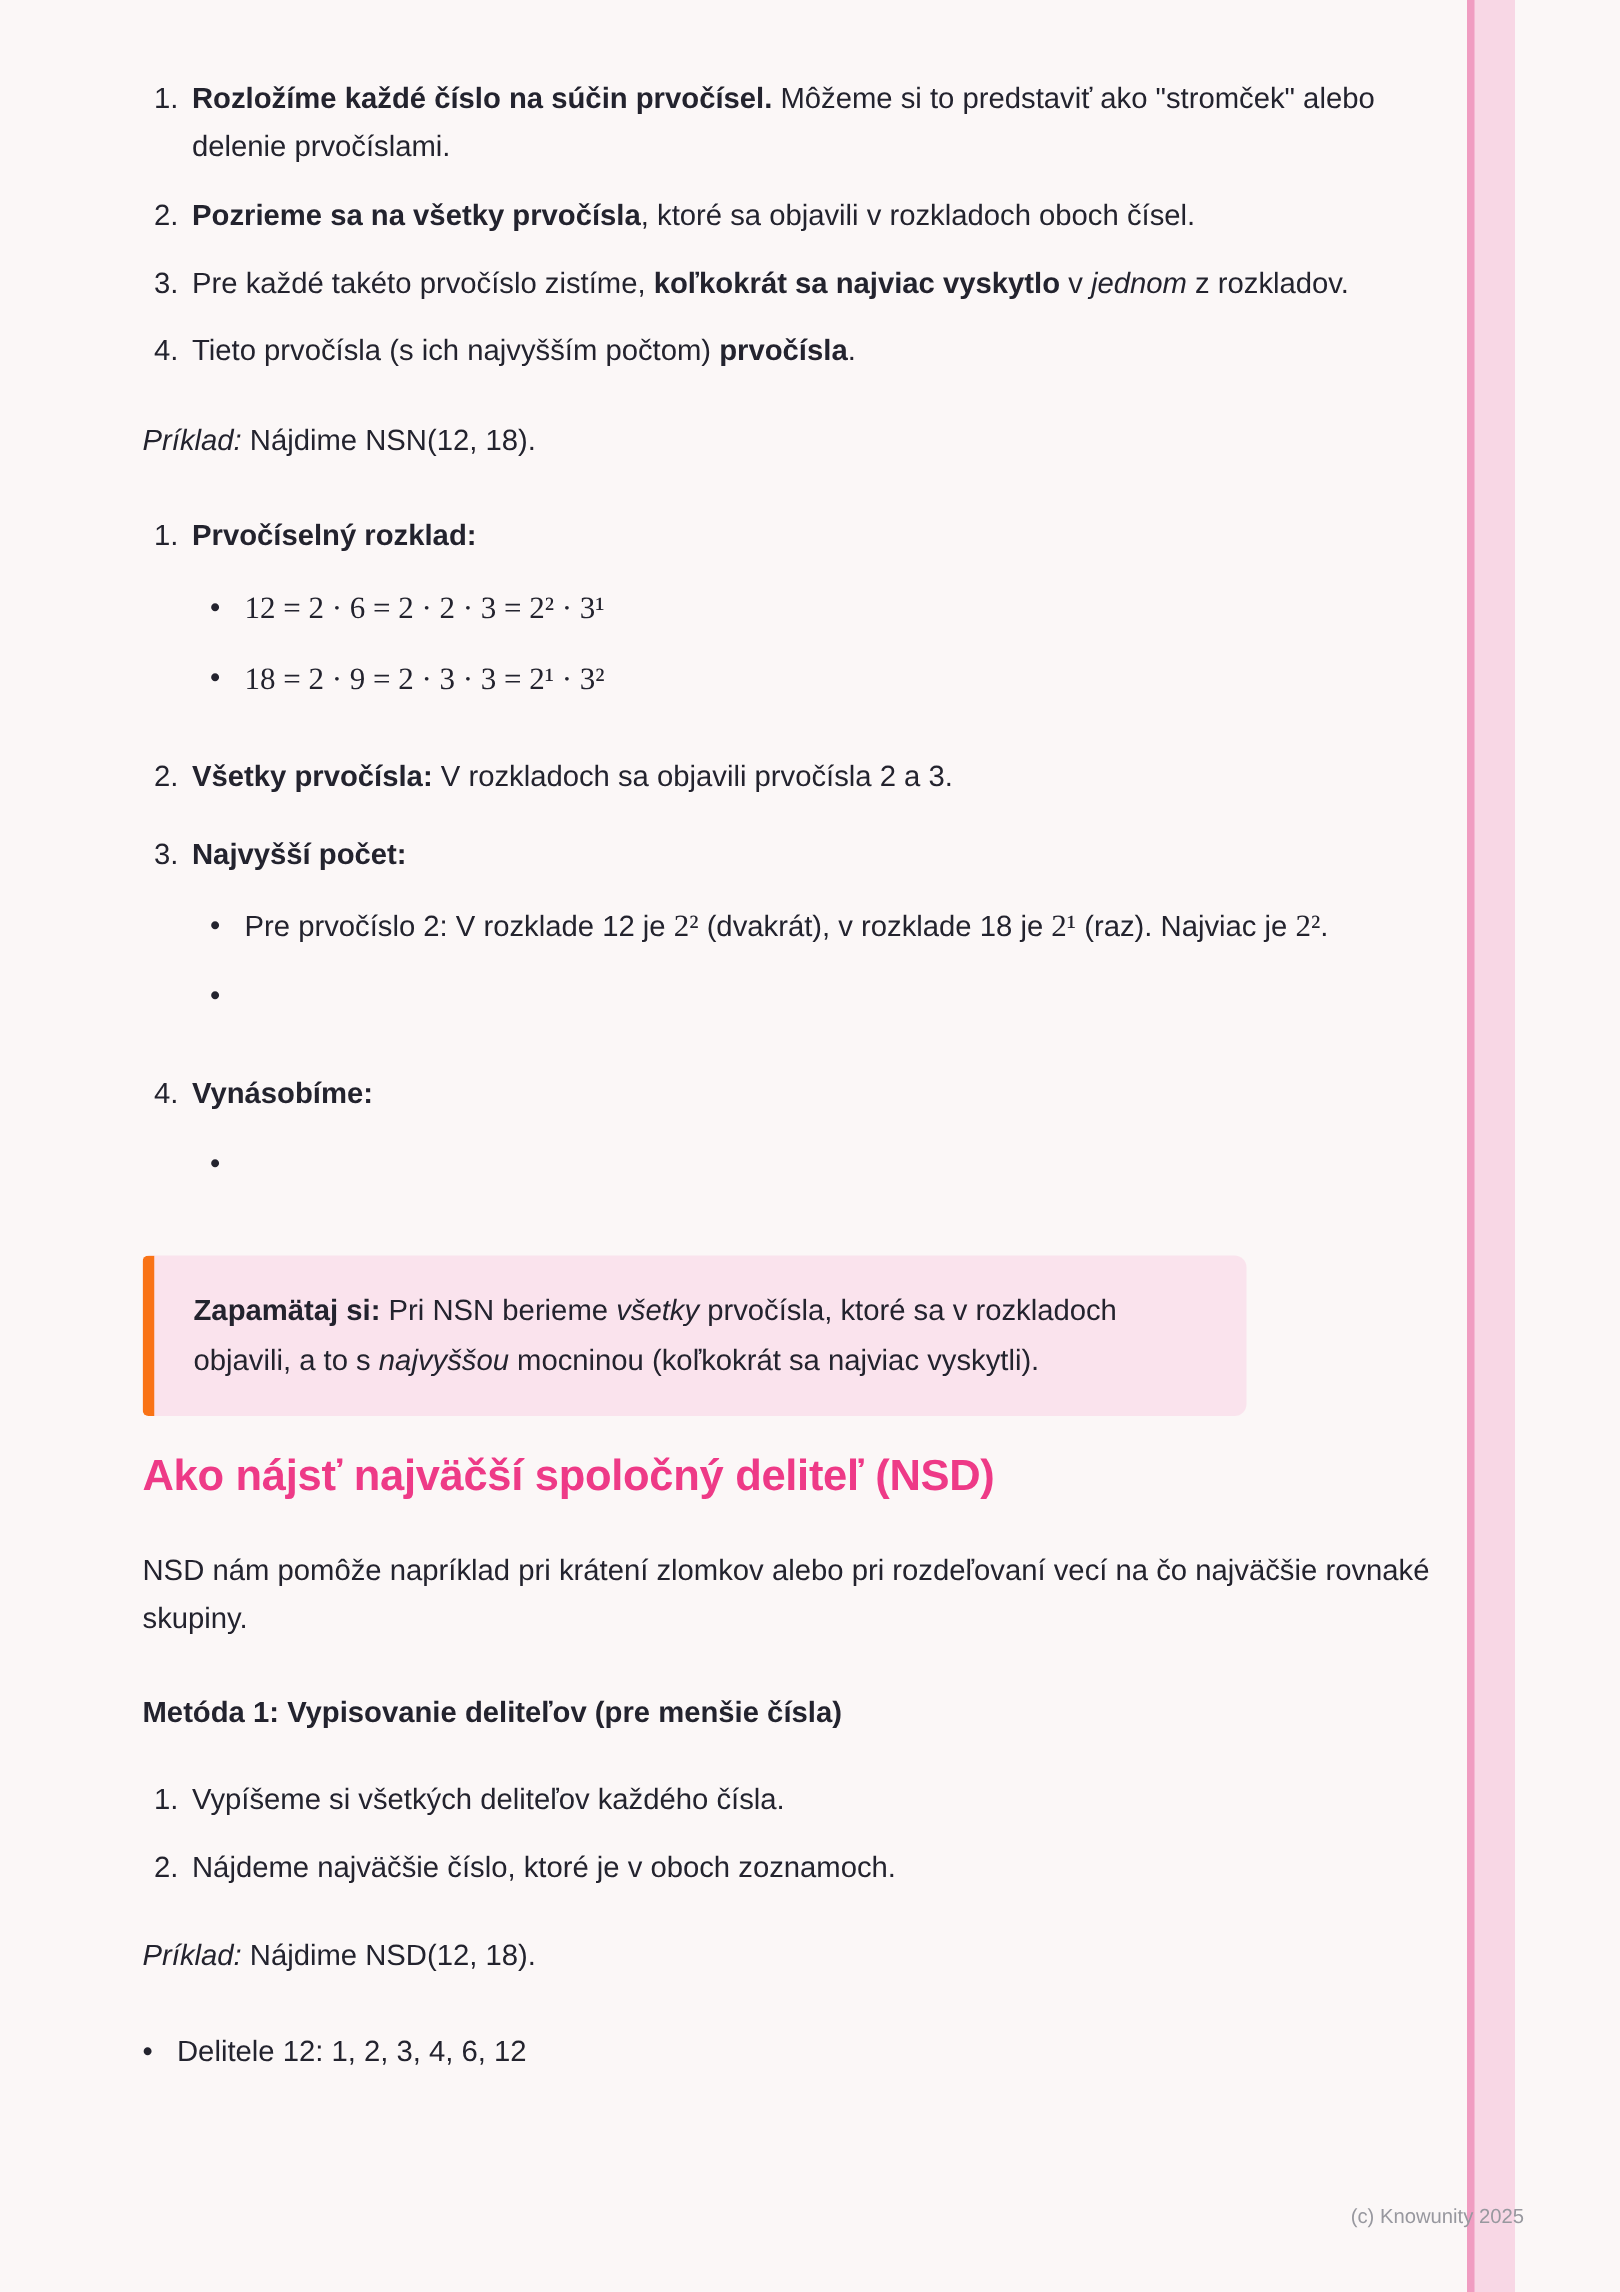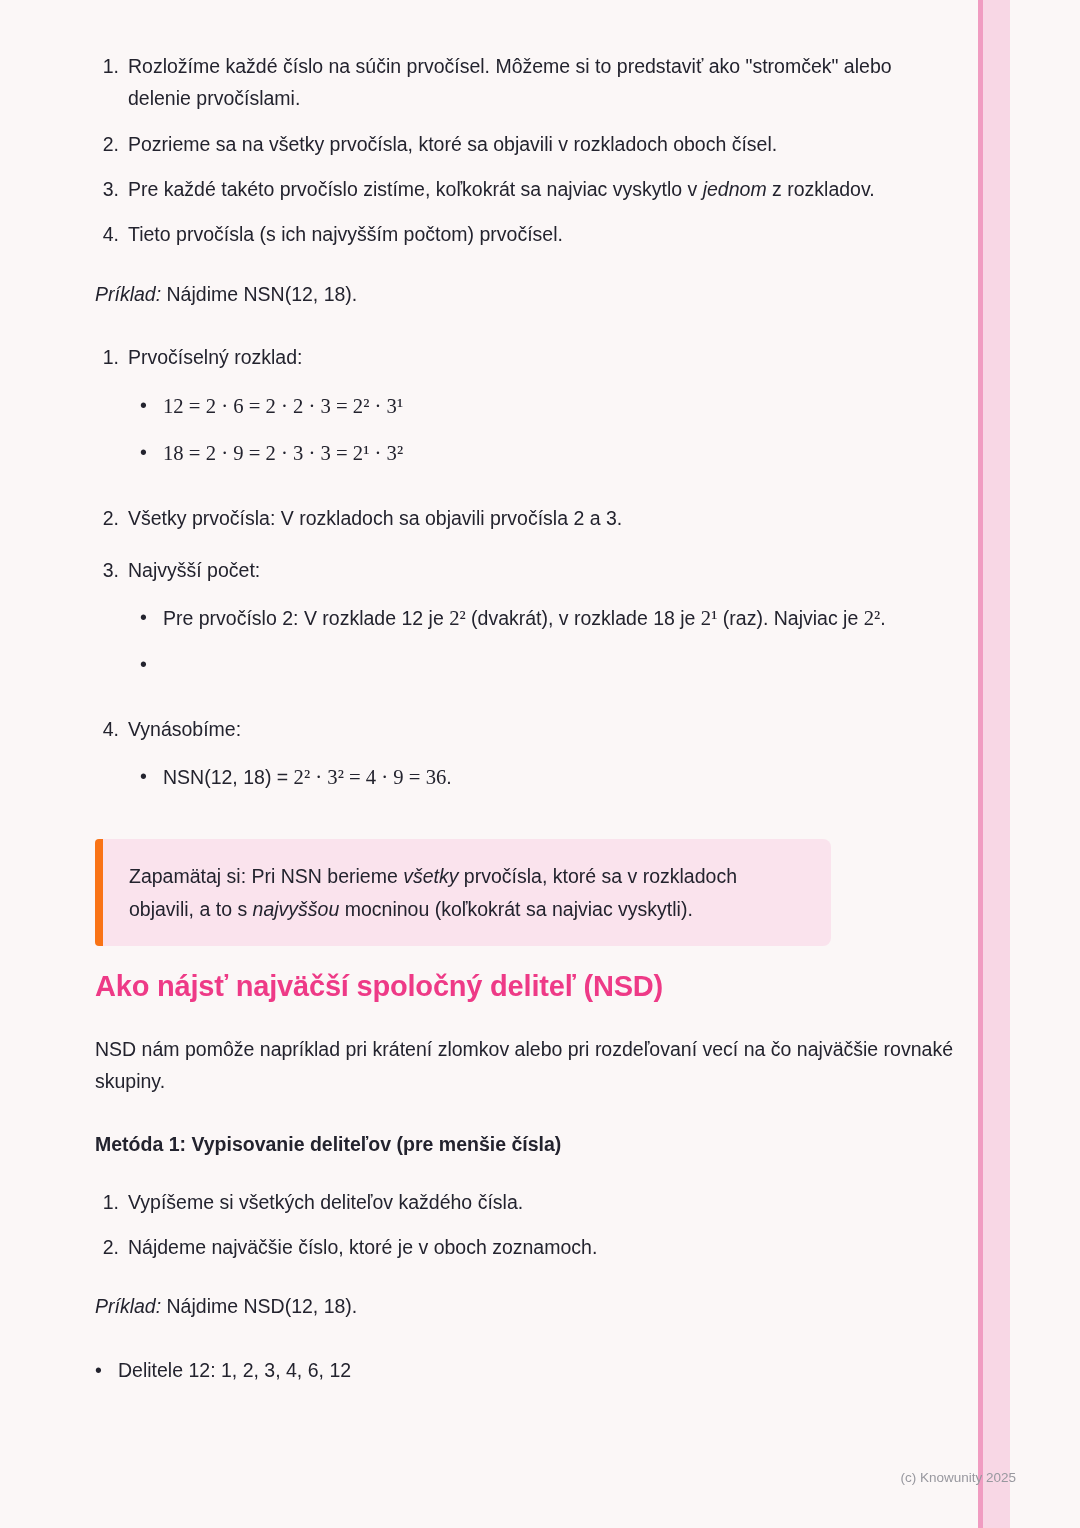--- a/index.html
+++ b/index.html
@@ -12,21 +12,21 @@
     color:#23232e;
     font-size:19.5px;
     line-height:1.66;
   }
   .content {
     position:absolute;
     left:95px; top:0;
     width:858px;
     padding-top:50px;
   }
-  b { font-weight:400; }
+  b { font-weight:700; }
   i { font-style:italic; }
   .math {
     font-family:"Liberation Serif","DejaVu Serif",serif;
     font-size:1.06em;
     text-align:right;
   }
   
   .li { display:flex; margin-bottom:13px; }
   .num { flex:0 0 24px; text-align:right; margin-right:9px; }
   .li .txt { flex:1; }
@@ -90,21 +90,21 @@
     <div class="li">
       <span class="num">2.</span>
       <div class="txt"><b>Pozrieme sa na všetky prvočísla</b><span>, ktoré sa objavili v rozkladoch oboch čísel.</span></div>
     </div>
     <div class="li">
       <span class="num">3.</span>
       <div class="txt"><span>Pre každé takéto prvočíslo zistíme, </span><b>koľkokrát sa najviac vyskytlo</b><span> v </span><i>jednom</i><span> z rozkladov.</span></div>
     </div>
     <div class="li">
       <span class="num">4.</span>
-      <div class="txt"><span>Tieto prvočísla (s ich najvyšším počtom) </span><b>prvočísel</b><span>.</span></div>
+      <div class="txt"><span>Tieto prvočísla (s ich najvyšším počtom) </span><b>prvočísla</b><span>.</span></div>
     </div>
   </div>
 
   <p class="para-example"><i>Príklad:</i><span> Nájdime NSN(12, 18).</span></p>
 
   <div>
 
     <div class="li step">
       <span class="num">1.</span>
       <div class="txt">
@@ -143,21 +143,20 @@
       </div>
     </div>
 
     <div class="li step">
       <span class="num">4.</span>
       <div class="txt">
         <b>Vynásobíme:</b>
         <div class="sub">
           <div class="bullet">
             <span class="dot">•</span>
-            <span><span>NSN(12, 18) = </span><span class="math">2² · 3² = 4 · 9 = 36</span><span>.</span></span>
           </div>
         </div>
       </div>
     </div>
 
   </div>
 
   <div class="callout">
     <b>Zapamätaj si:</b><span> Pri NSN berieme </span><i>všetky</i><span> prvočísla, ktoré sa v rozkladoch objavili, a to s </span><i>najvyššou</i><span> mocninou (koľkokrát sa najviac vyskytli).</span>
   </div>

